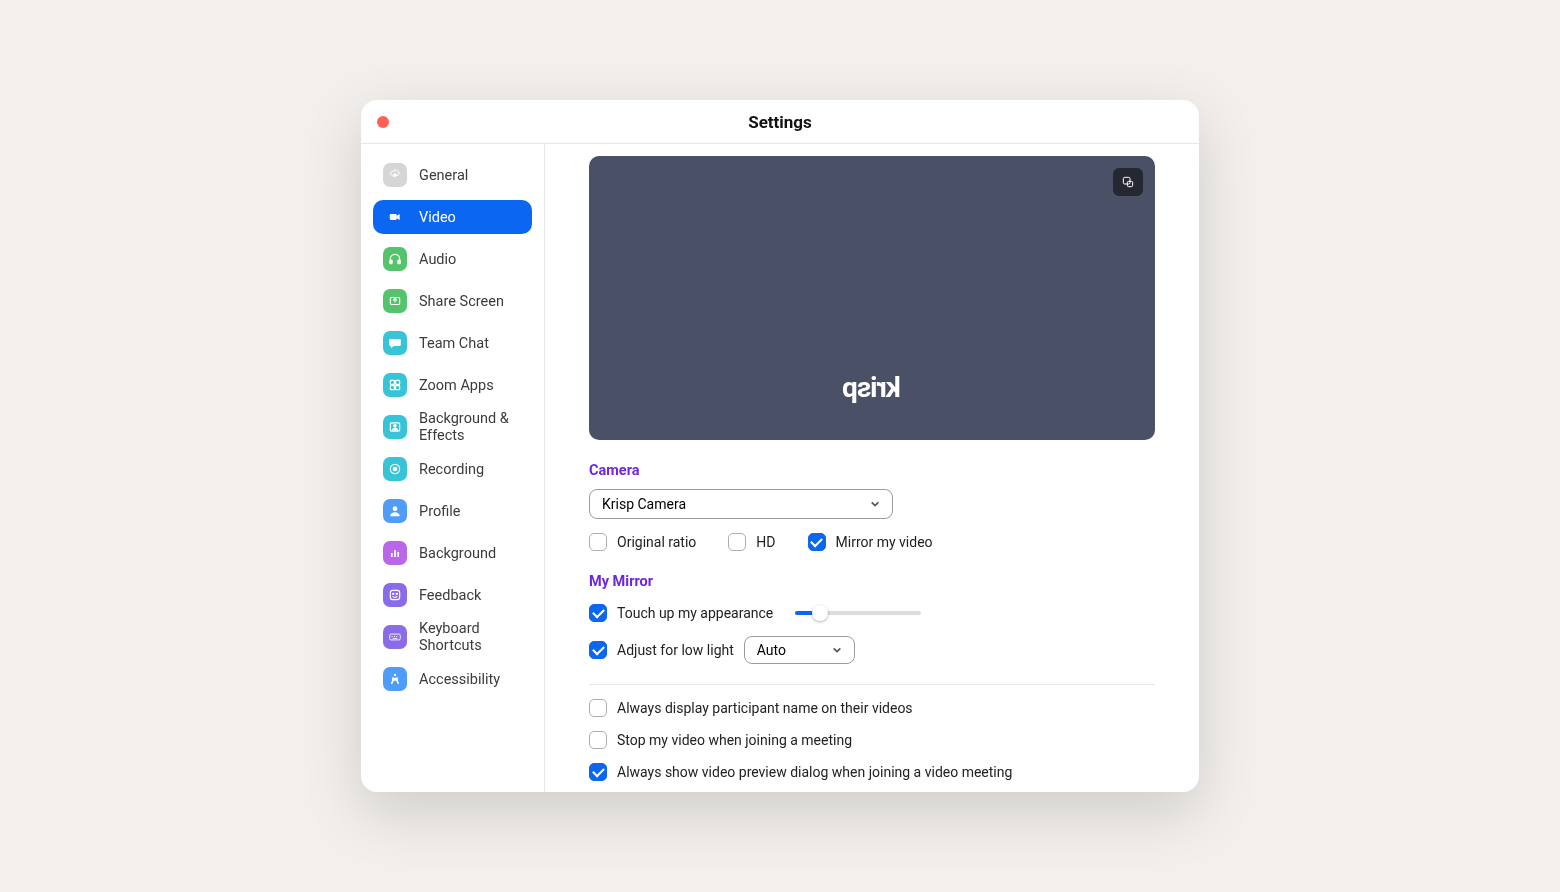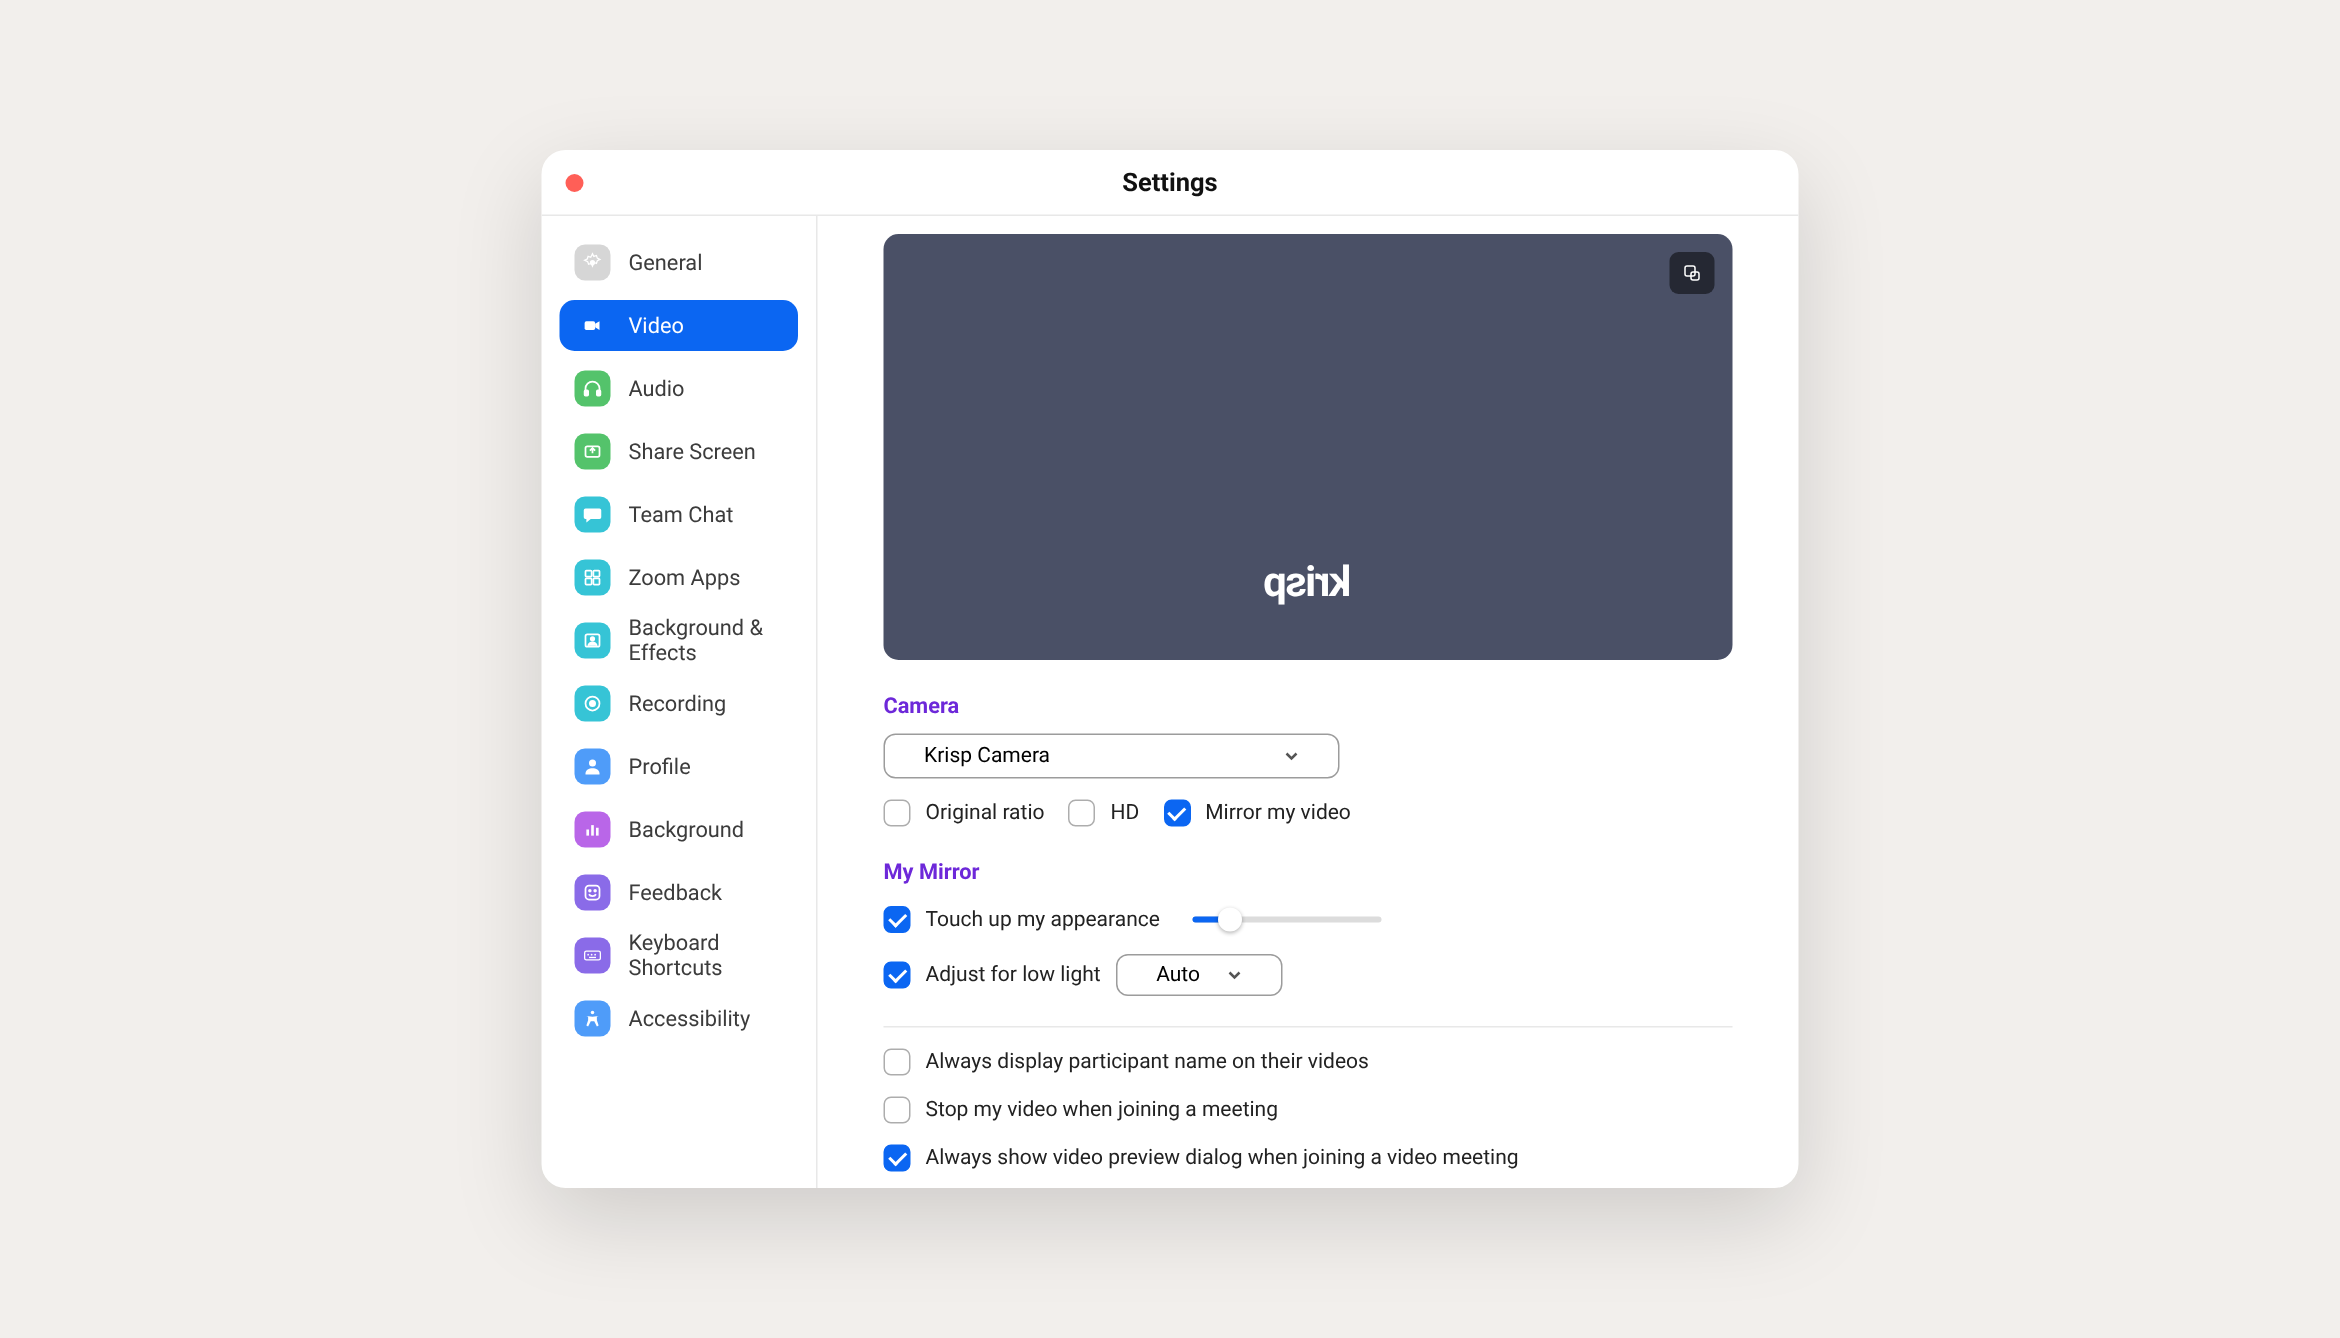--- a/index.html
+++ b/index.html
@@ -129,33 +129,33 @@
     .select {
       position: relative;
       width: 304px;
     }
     .select-box {
       height: 30px;
       border: 1px solid #9c9c9c;
       border-radius: 8px;
       display: flex;
       align-items: center;
-      padding: 0 26px;
+      padding: 0 12px;
       font-size: 14px;
       cursor: pointer;
       background: #fff;
       justify-content: space-between;
     }
     .select-box.small { width: 111px; height: 28px; }
     .chev { width: 10px; height: 10px; }
     .chev path { stroke: #555; stroke-width: 2; fill: none; }
     .row {
       display: flex;
       align-items: center;
-      gap: 16px;
+      gap: 32px;
       margin-top: 14px;
     }
     .check-group {
       display: flex;
       align-items: center;
       gap: 10px;
       cursor: pointer;
     }
     .checkbox {
       width: 18px;

